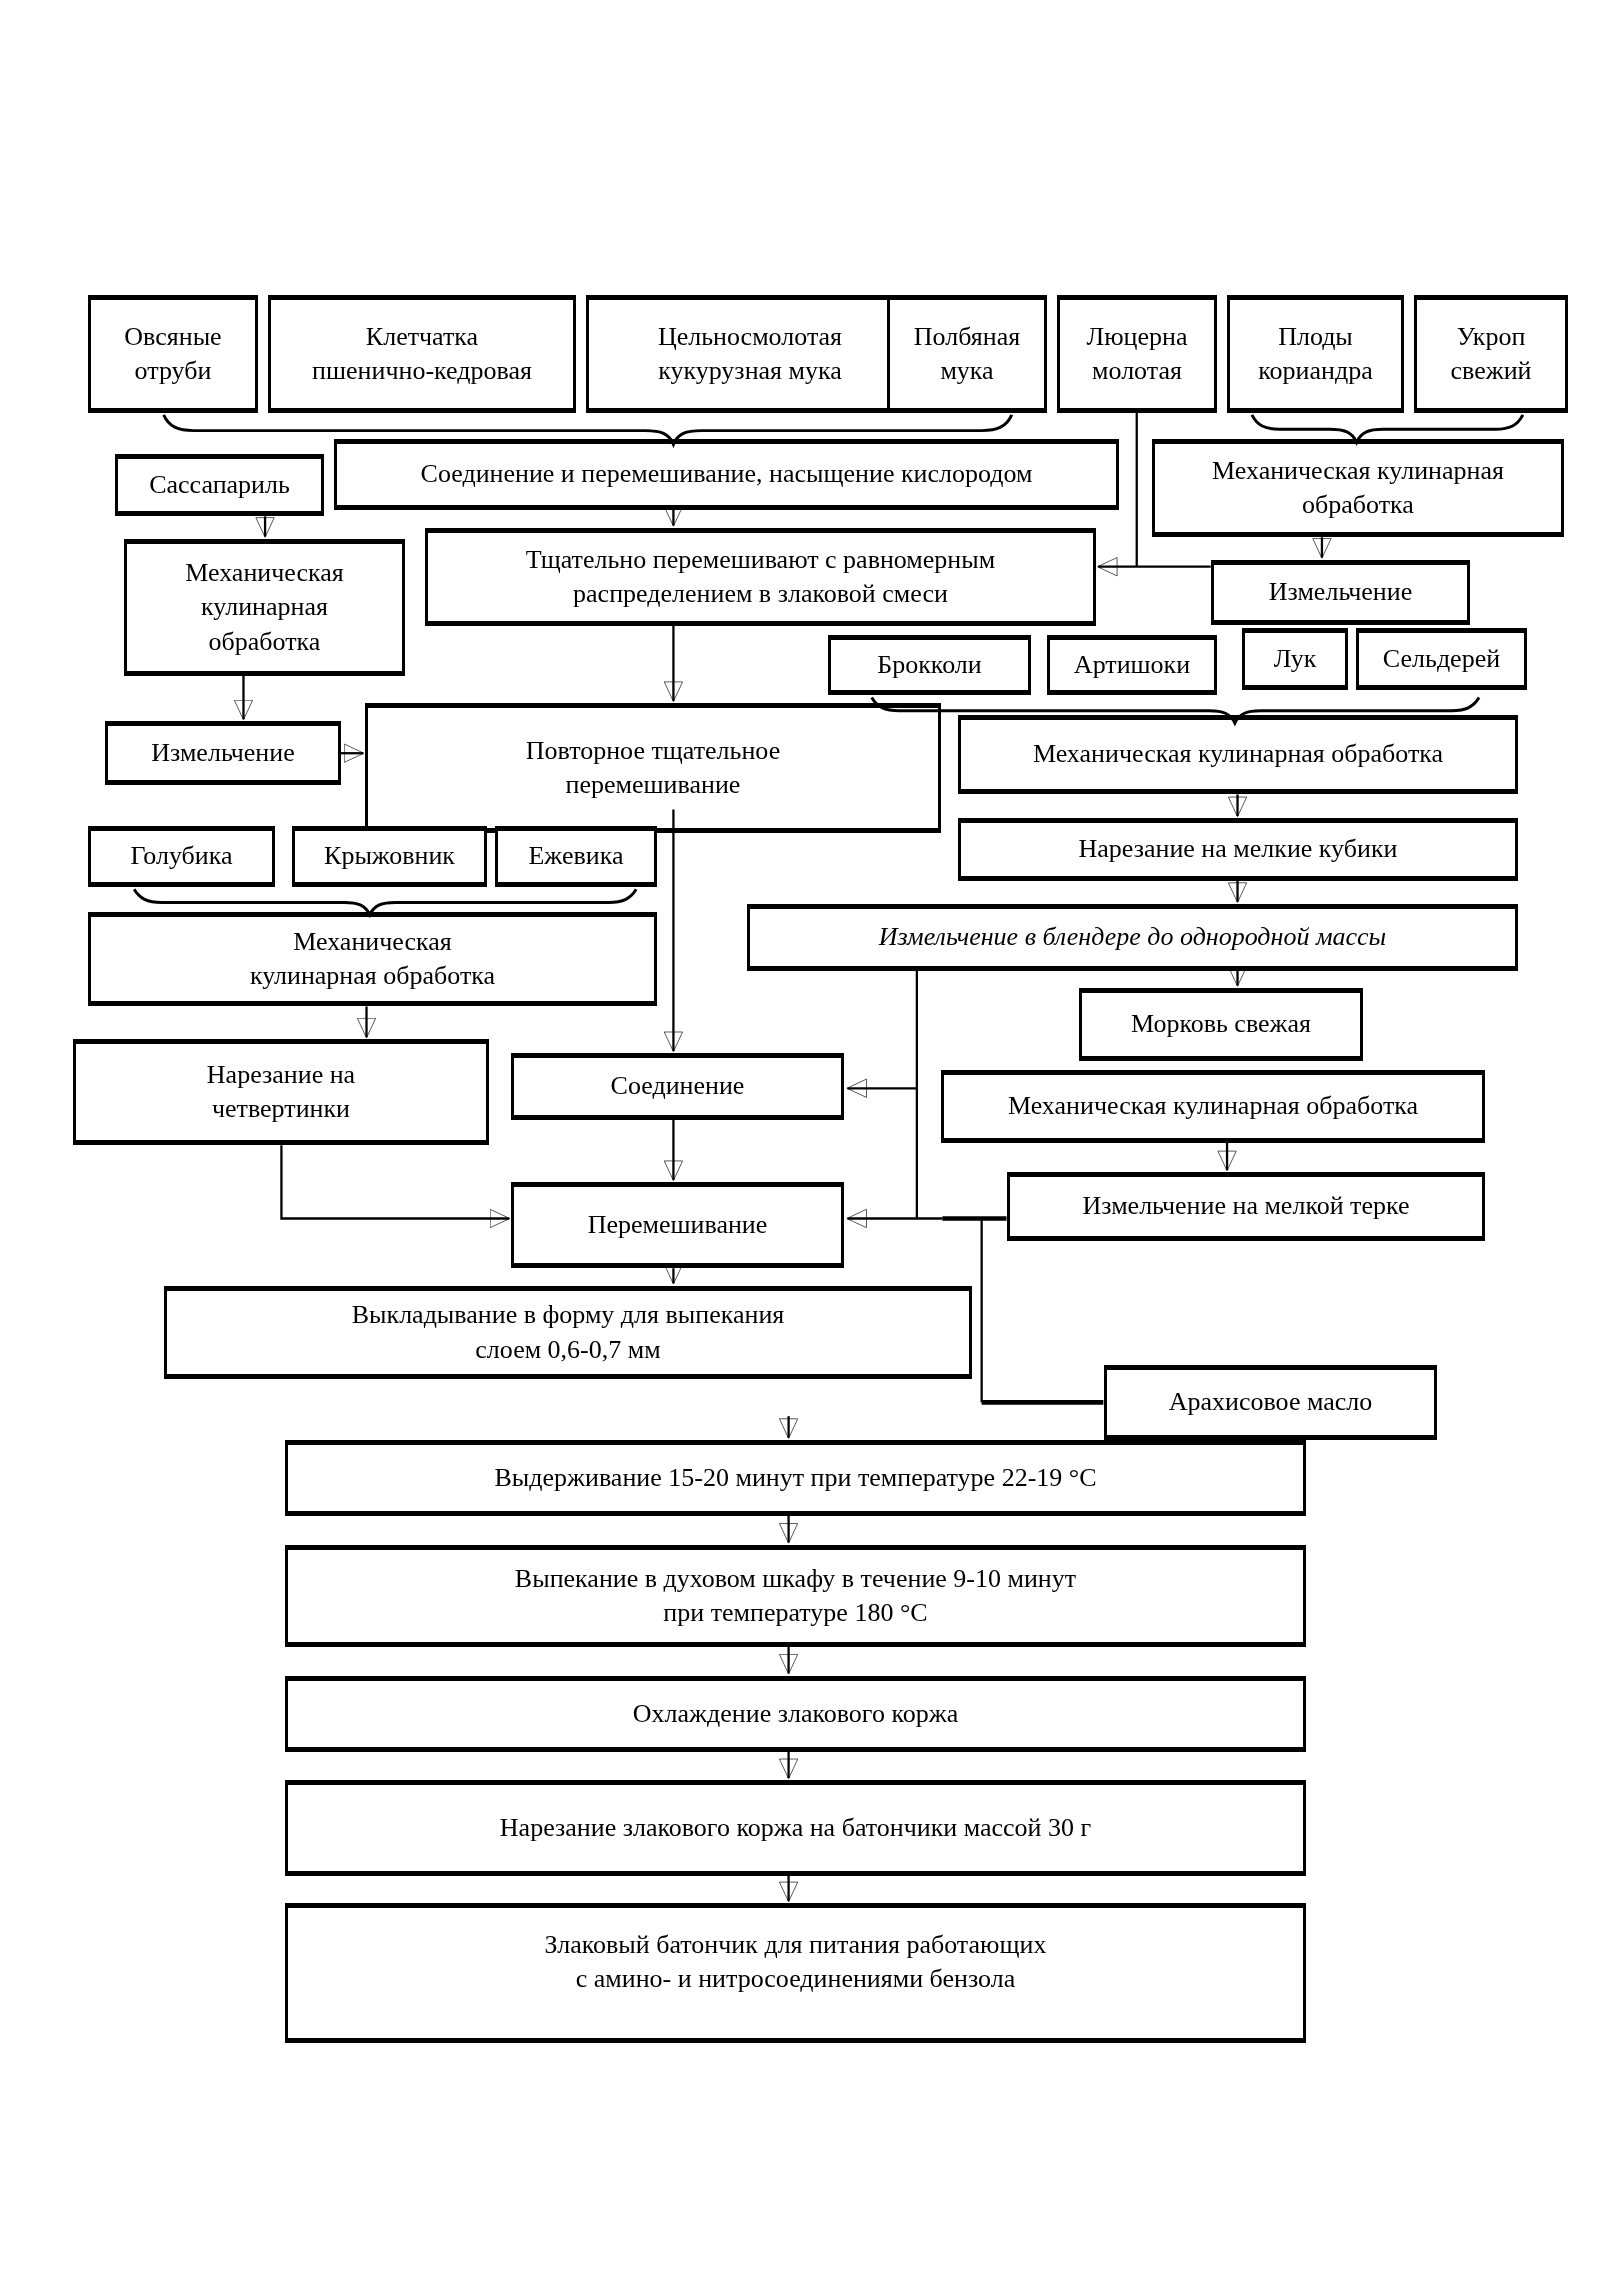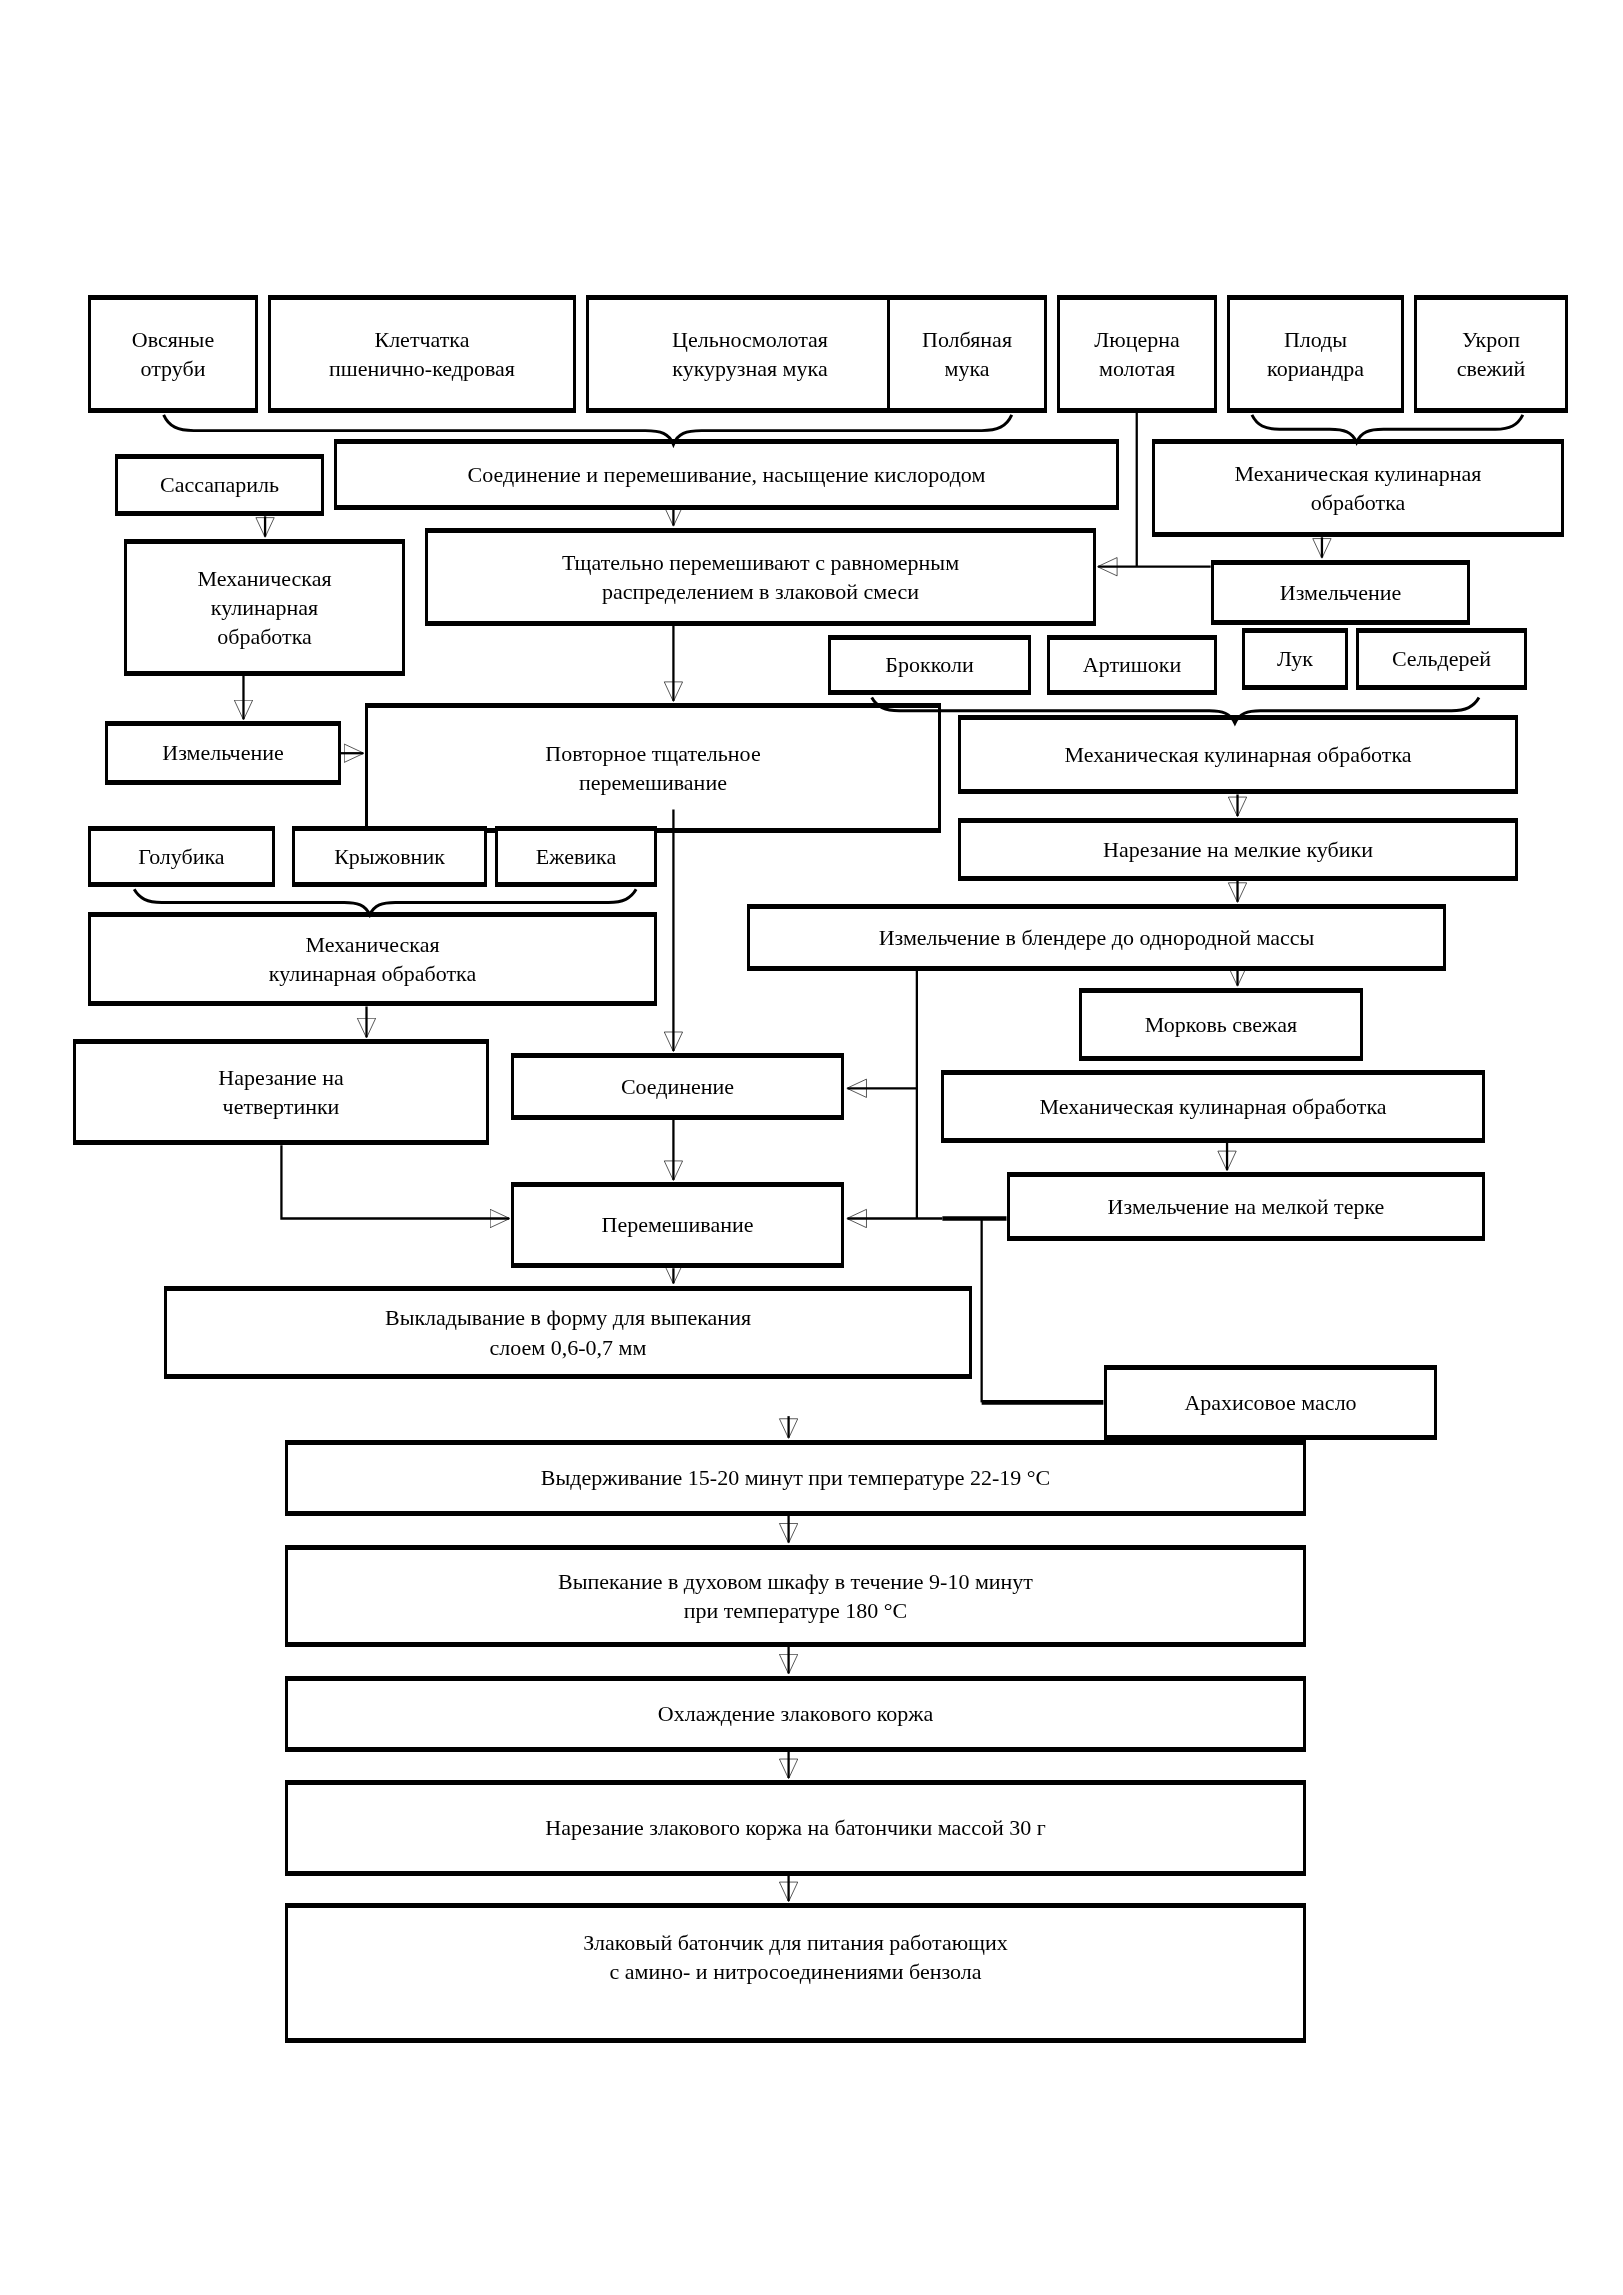--- a/index.html
+++ b/index.html
@@ -15,21 +15,21 @@
     position:absolute;
     box-sizing:border-box;
     border:solid #000;
     border-width:5.2px 3.3px;
     background:#fff;
     display:flex;
     align-items:center;
     justify-content:center;
     text-align:center;
     white-space:pre-line;
-    font-size:22px;
+    font-size:26px;
     line-height:1.32;
     padding:2.6px 6.5px;
     z-index:1;
   }
   .text-high{align-items:flex-start;padding-top:19.6px;}
   #wires{position:absolute;left:0;top:0;z-index:2;pointer-events:none;}
   #wires path, #wires line{stroke:#000;fill:none;}
 </style>
 </head>
 <body>
@@ -126,21 +126,21 @@
   <div class="box" style="left:365px;top:703px;width:576px;height:130px;">Повторное тщательное
 перемешивание</div>
   <div class="box" style="left:105px;top:721px;width:236px;height:64px;">Измельчение</div>
   <div class="box" style="left:958px;top:715px;width:560px;height:79px;">Механическая кулинарная обработка</div>
   <div class="box" style="left:958px;top:818px;width:560px;height:63px;">Нарезание на мелкие кубики</div>
 
   <div class="box" style="left:88px;top:826px;width:187px;height:61px;">Голубика</div>
   <div class="box" style="left:292px;top:826px;width:195px;height:61px;">Крыжовник</div>
   <div class="box" style="left:495px;top:826px;width:162px;height:61px;">Ежевика</div>
 
-  <div class="box" style="left:747px;top:904px;width:699px;height:67px;">Измельчение в блендере до однородной массы</div>
+  <div class="box" style="left:747px;top:904px;width:771px;height:67px;font-style:italic;">Измельчение в блендере до однородной массы</div>
   <div class="box" style="left:88px;top:912px;width:569px;height:94px;">Механическая
 кулинарная обработка</div>
   <div class="box" style="left:1079px;top:988px;width:284px;height:73px;">Морковь свежая</div>
 
   <div class="box" style="left:73px;top:1039px;width:416px;height:106px;">Нарезание на
 четвертинки</div>
   <div class="box" style="left:511px;top:1053px;width:333px;height:67px;">Соединение</div>
   <div class="box" style="left:941px;top:1070px;width:544px;height:73px;">Механическая кулинарная обработка</div>
 
   <div class="box" style="left:511px;top:1182px;width:333px;height:86px;">Перемешивание</div>

